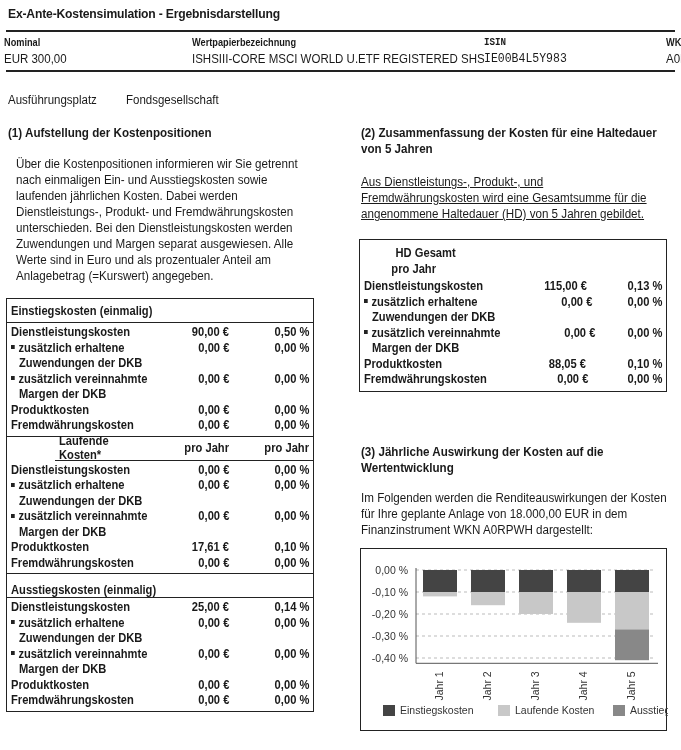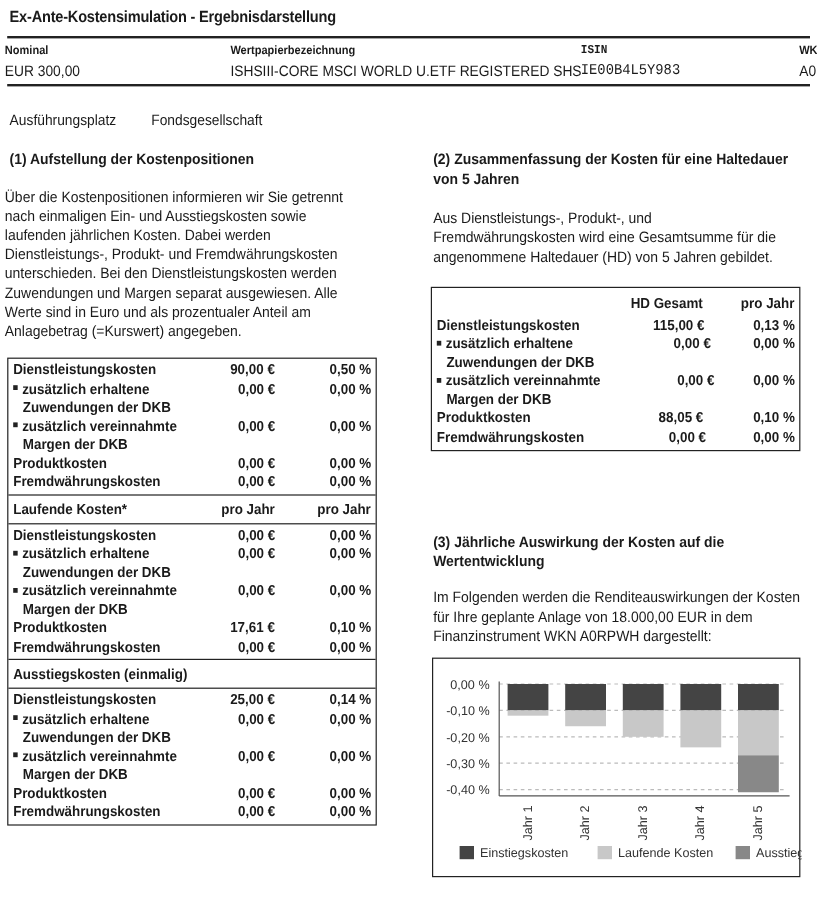--- a/index.html
+++ b/index.html
@@ -72,32 +72,35 @@
   <div class="hdr-value">A0RPWH</div>
 </div>
 <div class="hdr-rule-bot"></div>
 
 <div class="meta-row">
   <span>Ausführungsplatz</span>
   <span style="position:absolute; left:118px;">Fondsgesellschaft</span>
 </div>
 
 <div class="section-title" style="left:8px; top:125px;">(1) Aufstellung der Kostenpositionen</div>
-<div class="para" style="left:4px; top:156px;" id="s1para">
+<div class="para" style="left:16px; top:156px;" id="s1para">
     <span>Über die Kostenpositionen informieren wir Sie getrennt</span>
     <span>nach einmaligen Ein- und Ausstiegskosten sowie</span>
     <span>laufenden jährlichen Kosten. Dabei werden</span>
     <span>Dienstleistungs-, Produkt- und Fremdwährungskosten</span>
     <span>unterschieden. Bei den Dienstleistungskosten werden</span>
     <span>Zuwendungen und Margen separat ausgewiesen. Alle</span>
     <span>Werte sind in Euro und als prozentualer Anteil am</span>
     <span>Anlagebetrag (=Kurswert) angegeben.</span>
   </div>
 
 <div class="cost-table" style="left:6px; top:298px; width:308px;" id="s1table">
+    <div class="cost-group-head">
+      <span class="txt">Einstiegskosten (einmalig)</span>
+    </div>
     <div class="cost-group">
       <div class="row">
         <div class="lbl"><span class="txt">Dienstleistungskosten</span></div>
         <div class="v1"><span class="txt-r">90,00 €</span></div>
         <div class="v2"><span class="txt-r">0,50 %</span></div>
       </div>
       <div class="row">
         <div class="lbl"><span class="txt"><span class="bullet"></span>zusätzlich erhaltene</span><span class="sub"><span class="txt">Zuwendungen der DKB</span></span></div>
         <div class="v1"><span class="txt-r">0,00 €</span></div>
         <div class="v2"><span class="txt-r">0,00 %</span></div>
@@ -111,21 +114,21 @@
         <div class="lbl"><span class="txt">Produktkosten</span></div>
         <div class="v1"><span class="txt-r">0,00 €</span></div>
         <div class="v2"><span class="txt-r">0,00 %</span></div>
       </div>
       <div class="row">
         <div class="lbl"><span class="txt">Fremdwährungskosten</span></div>
         <div class="v1"><span class="txt-r">0,00 €</span></div>
         <div class="v2"><span class="txt-r">0,00 %</span></div>
       </div>
     </div>
-    <div class="cost-group-head with-cols" style="border-top: none;">
+    <div class="cost-group-head with-cols" style="border-top: none; margin-left: 48px;">
       <span class="txt">Laufende Kosten*</span>
       <div class="hcols">
         <div class="v1"><span class="txt-r">pro Jahr</span></div>
         <div class="v2"><span class="txt-r">pro Jahr</span></div>
       </div>
     </div>
     <div class="cost-group">
       <div class="row">
         <div class="lbl"><span class="txt">Dienstleistungskosten</span></div>
         <div class="v1"><span class="txt-r">0,00 €</span></div>
@@ -145,21 +148,21 @@
         <div class="lbl"><span class="txt">Produktkosten</span></div>
         <div class="v1"><span class="txt-r">17,61 €</span></div>
         <div class="v2"><span class="txt-r">0,10 %</span></div>
       </div>
       <div class="row">
         <div class="lbl"><span class="txt">Fremdwährungskosten</span></div>
         <div class="v1"><span class="txt-r">0,00 €</span></div>
         <div class="v2"><span class="txt-r">0,00 %</span></div>
       </div>
     </div>
-    <div class="cost-group-head" style="border-top: none;">
+    <div class="cost-group-head" style="border-top: none; align-items: flex-end;">
       <span class="txt">Ausstiegskosten (einmalig)</span>
     </div>
     <div class="cost-group">
       <div class="row">
         <div class="lbl"><span class="txt">Dienstleistungskosten</span></div>
         <div class="v1"><span class="txt-r">25,00 €</span></div>
         <div class="v2"><span class="txt-r">0,14 %</span></div>
       </div>
       <div class="row">
         <div class="lbl"><span class="txt"><span class="bullet"></span>zusätzlich erhaltene</span><span class="sub"><span class="txt">Zuwendungen der DKB</span></span></div>
@@ -181,28 +184,28 @@
         <div class="v1"><span class="txt-r">0,00 €</span></div>
         <div class="v2"><span class="txt-r">0,00 %</span></div>
       </div>
     </div>
   </div>
 
 <div class="section-title" style="left:361px; top:125px;" id="s2title">
     <div>(2) Zusammenfassung der Kosten für eine Haltedauer</div>
     <div>von 5 Jahren</div>
   </div>
-<div class="para" style="left:361px; top:174px;" id="s2para">
+<div class="para" style="left:361px; top:174px;text-decoration:underline;" id="s2para">
     <span>Aus Dienstleistungs-, Produkt-, und</span>
     <span>Fremdwährungskosten wird eine Gesamtsumme für die</span>
     <span>angenommene Haltedauer (HD) von 5 Jahren gebildet.</span>
   </div>
 
 <div class="cost-table sum-table" style="left:359px; top:239px; width:308px;" id="s2table">
-    <div class="row" style="padding-top: 6px;">
+    <div class="row" style="padding-top: 6px; flex-direction: column;">
       <div class="lbl"></div>
       <div class="v1"><span class="txt-r">HD Gesamt</span></div>
       <div class="v2"><span class="txt-r">pro Jahr</span></div>
     </div>
     <div style="padding: 2px 0px 3px;">
       <div class="row">
         <div class="lbl"><span class="txt">Dienstleistungskosten</span></div>
         <div class="v1"><span class="txt-r">115,00 €</span></div>
         <div class="v2"><span class="txt-r">0,13 %</span></div>
       </div>

